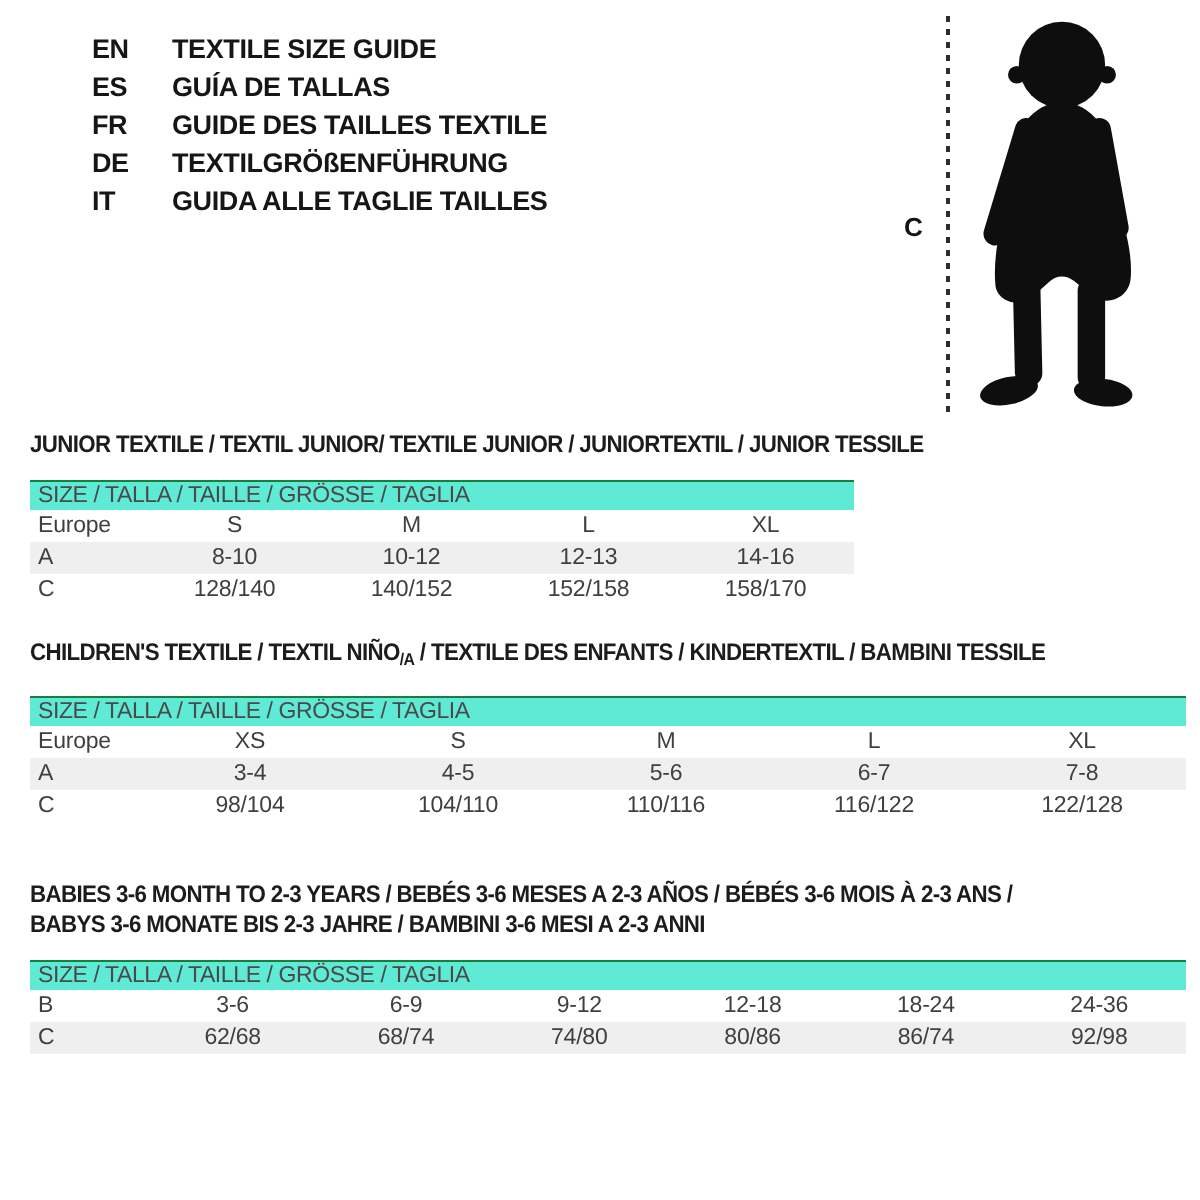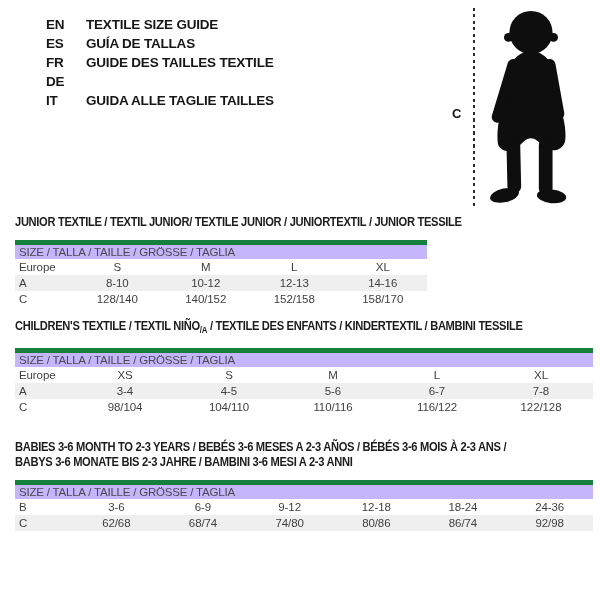--- a/index.html
+++ b/index.html
@@ -16,21 +16,21 @@
     background:repeating-linear-gradient(to bottom,#2d2d2d 0 3px,transparent 3px 6.5px);}
   .figure-label{position:absolute;left:452px;top:106px;font-weight:700;font-size:13px;color:#141414;}
   .baby-svg{position:absolute;left:480px;top:6px;}
   
   .section{position:absolute;left:15px;}
   .w-narrow{width:412px;}
   .w-wide{width:578px;}
   .section-title{font-weight:700;font-size:12px;line-height:15px;color:#1c1c1c;
     letter-spacing:-.35px;white-space:nowrap;transform:scaleX(.93);transform-origin:0 0;}
   .section-title .sub{font-size:8.5px;vertical-align:-2.5px;}
-  .size-header{margin-top:10px;height:14px;line-height:14px;background:#c4b5fd;border-top:5px solid #15803d;
+  .size-header{margin-top:10px;height:14px;line-height:14px;background:#5eead4;border-top:1px solid #15803d;
     color:#4a4a4a;font-size:11.5px;letter-spacing:-.2px;padding-left:4px;}
   table.size-table{width:100%;border-collapse:collapse;table-layout:fixed;}
   table.size-table td{font-size:11.5px;color:#3f3f3f;text-align:center;height:16px;padding:0;letter-spacing:-.1px;}
   table.size-table td.row-label{text-align:left;padding-left:4px;margin-left:38px;}
   table.size-table tr:nth-child(even){background:#efefef;}
   
   .legend{position:absolute;left:15px;top:536px;}
   .legend-line{font-weight:700;font-size:12.5px;line-height:18px;color:#171717;
     letter-spacing:-.3px;white-space:nowrap;transform:scaleX(.93);transform-origin:0 0;}
 </style>
@@ -47,20 +47,21 @@
       <div class="lang-row">
         <span class="lang-code">ES</span>
         <span class="lang-title">GUÍA DE TALLAS</span>
       </div>
       <div class="lang-row">
         <span class="lang-code">FR</span>
         <span class="lang-title">GUIDE DES TAILLES TEXTILE</span>
       </div>
       <div class="lang-row">
         <span class="lang-code">DE</span>
+        <span class="lang-title">TEXTILGRÖßENFÜHRUNG</span>
       </div>
       <div class="lang-row">
         <span class="lang-code">IT</span>
         <span class="lang-title">GUIDA ALLE TAGLIE TAILLES</span>
       </div>
     </div>
 
   <div class="dashed-line"></div>
   <div class="figure-label">C</div>
 

